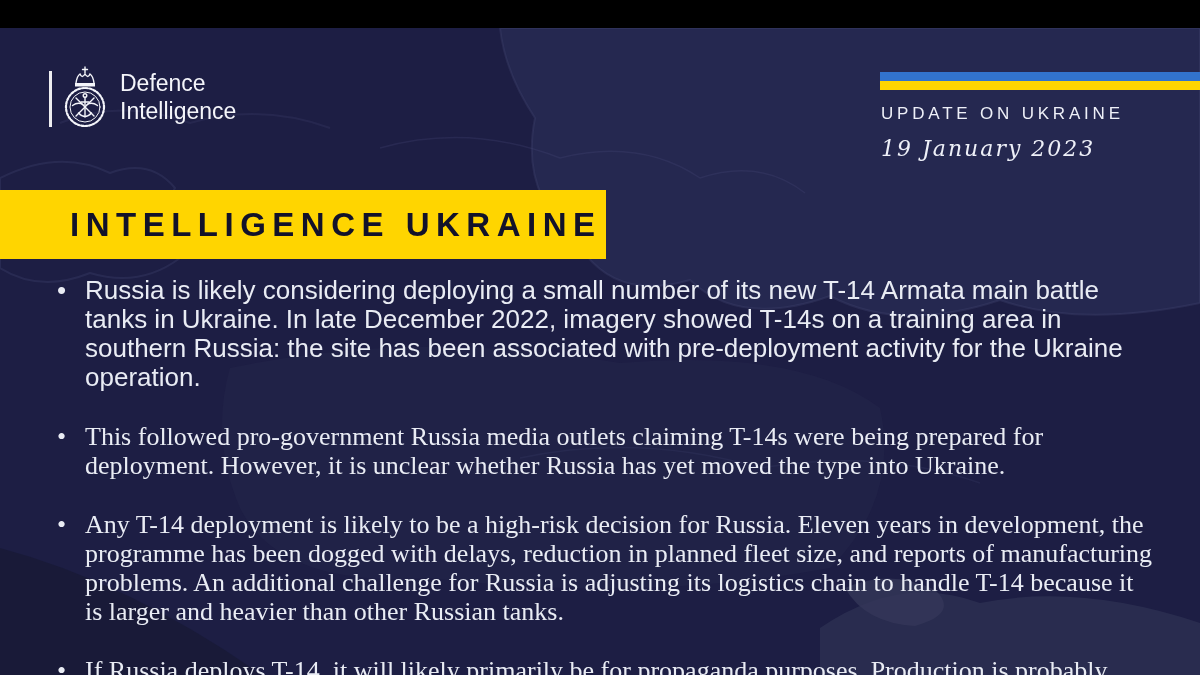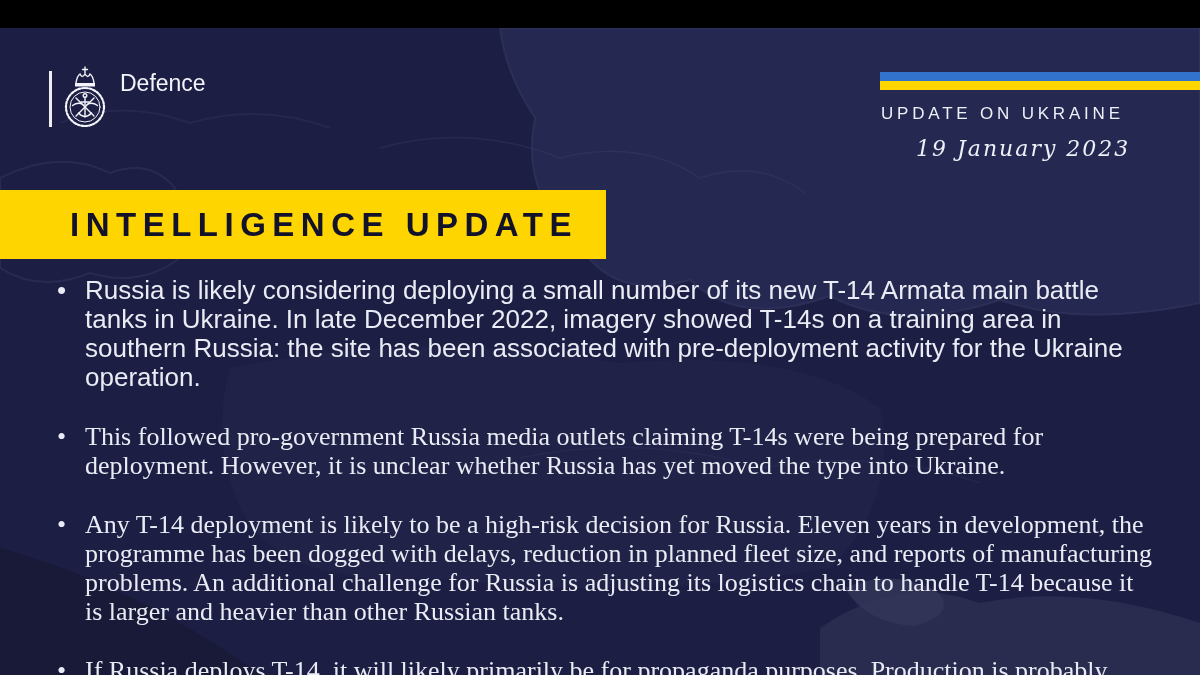--- a/index.html
+++ b/index.html
@@ -40,21 +40,21 @@
     background: linear-gradient(to bottom,
       var(--flag-blue, #3273cd) 0 50%,
       var(--flag-yellow, #ffd500) 50% 100%);
   }
   .update-label {
     position: absolute; left: 881px; top: 76px;
     color: #eef0f8; font-size: 17px; font-weight: 400; letter-spacing: 3.8px;
     white-space: nowrap;
   }
   .date {
-    position: absolute; left: 916px; top: 108px;
+    position: absolute; left: 881px; top: 108px;
     color: #eef0f8; font-family: "DejaVu Serif", serif; font-style: italic;
     font-size: 22px; letter-spacing: 2px; white-space: nowrap;
   }
   
   .banner {
     position: absolute; left: 0; top: 162px; width: 606px; height: 69px;
     background: var(--banner-yellow, #ffd500);
     display: flex; align-items: center;
   }
   .banner-title {
@@ -124,32 +124,33 @@
           <line x1="22" y1="31.5" x2="22" y2="51"></line>
           <line x1="18" y1="36" x2="26" y2="36"></line>
           <path d="M15.5 47 Q22 54 28.5 47"></path>
 
           <path d="M9.5 39.5 Q15 35.5 20 38.5"></path>
           <path d="M34.5 39.5 Q29 35.5 24 38.5"></path>
         </g>
       </svg>
       <div class="logo-text">
         <span>Defence</span>
+        <span>Intelligence</span>
       </div>
     </div>
 
     <div>
       <div class="flag-stripe"></div>
       <div class="update-label">UPDATE ON UKRAINE</div>
       <div class="date">19 January 2023</div>
     </div>
   </header>
 
   <div class="banner">
-    <span class="banner-title">INTELLIGENCE UPDATE</span>
+    <span class="banner-title">INTELLIGENCE UKRAINE</span>
   </div>
 
   <ul class="bullets">
     <li>Russia is likely considering deploying a small number of its new T-14 Armata main battle tanks in Ukraine. In late December 2022, imagery showed T-14s on a training area in southern Russia: the site has been associated with pre-deployment activity for the Ukraine operation.</li>
     <li>This followed pro-government Russia media outlets claiming T-14s were being prepared for deployment. However, it is unclear whether Russia has yet moved the type into Ukraine.</li>
     <li>Any T-14 deployment is likely to be a high-risk decision for Russia. Eleven years in development, the programme has been dogged with delays, reduction in planned fleet size, and reports of manufacturing problems. An additional challenge for Russia is adjusting its logistics chain to handle T-14 because it is larger and heavier than other Russian tanks.</li>
     <li>If Russia deploys T-14, it will likely primarily be for propaganda purposes. Production is probably only in the low tens, while commanders are unlikely to trust the vehicle in combat.</li>
   </ul>
 
 </div>

